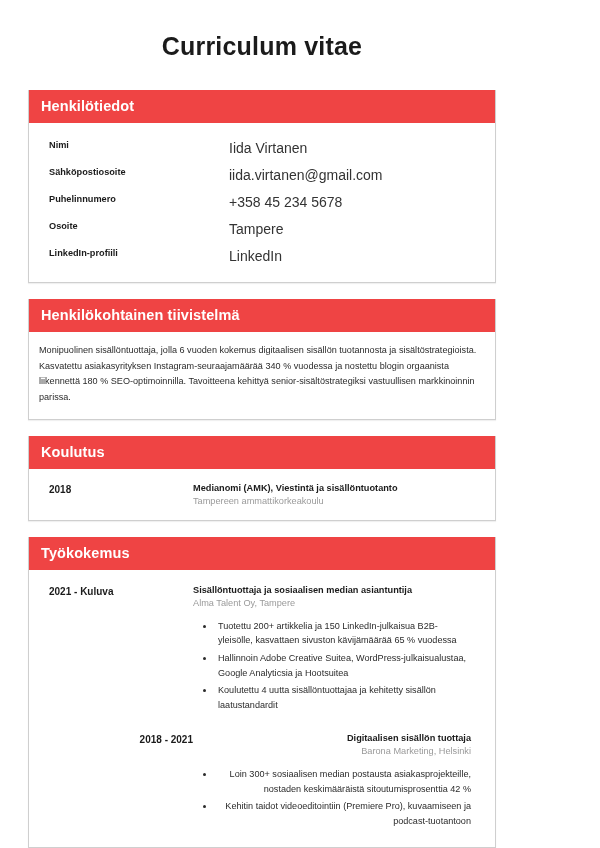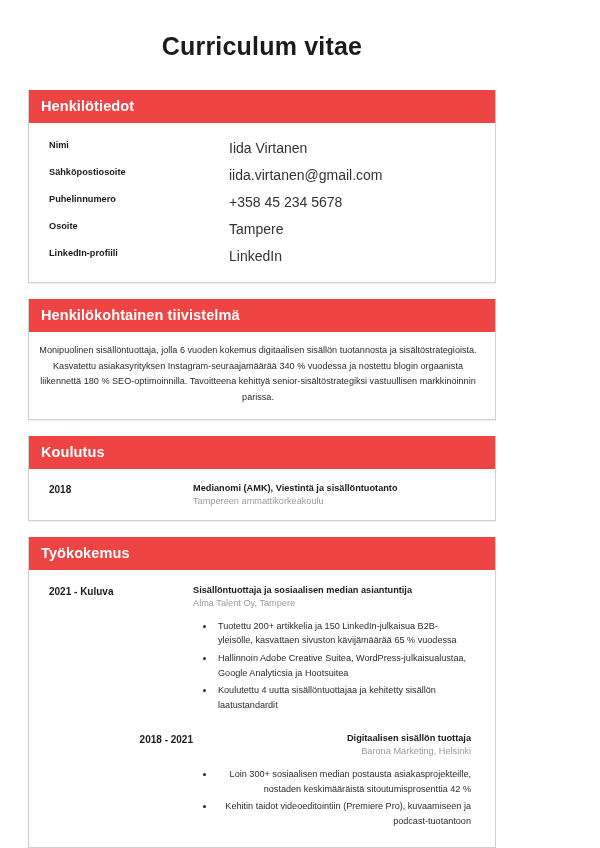--- a/index.html
+++ b/index.html
@@ -68,21 +68,20 @@
     box-sizing: border-box;
   }
   .info-value {
     font-size: 14px;
     color: #333333;
     padding-left: 36px;
   }
   
   .summary-body {
     padding: 11px 18px 13px 10px;
-    text-align: center;
   }
   .summary-text {
     font-size: 9.1px;
     line-height: 1.72;
     color: #2b2b2b;
     margin: 0;
   }
   
   .entry {
     display: flex;

